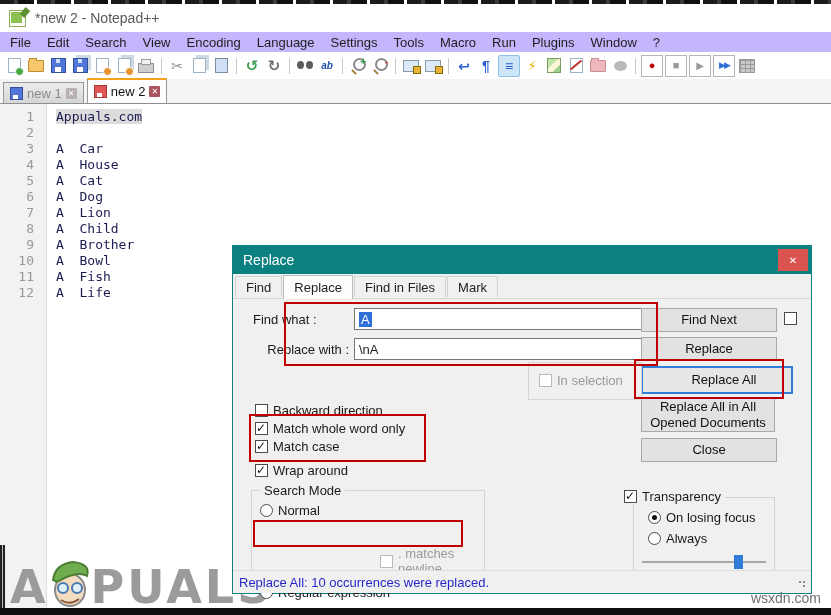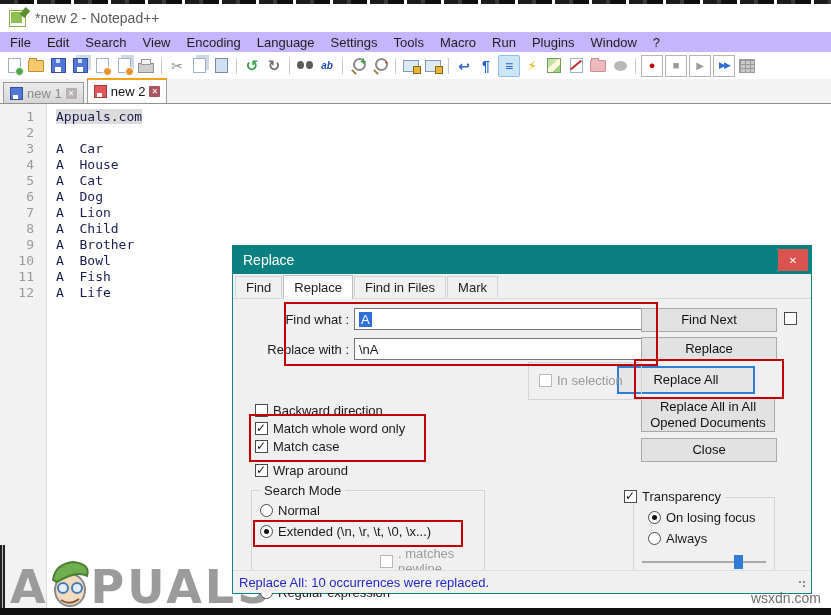--- a/index.html
+++ b/index.html
@@ -361,36 +361,36 @@
     </div>
 
     <div id="dlg-tabs">
       <span class="dtab">Find</span>
       <span class="dtab active">Replace</span>
       <span class="dtab">Find in Files</span>
       <span class="dtab">Mark</span>
     </div>
     <div id="dlg-tabline"></div>
 
-    <span class="dlbl" style="left:20px;top:66px;width:96px;text-align:right;">Find what :</span>
+    <span class="dlbl" style="left:20px;top:66px;width:96px;">Find what :</span>
     <div class="combo" style="left:121px;top:62px;width:286px;">
       <span class="selval">A</span>
       <span class="chev"></span>
     </div>
     <span class="dlbl" style="left:10px;top:96px;width:106px;text-align:right;">Replace with :</span>
     <div class="combo" style="left:121px;top:92px;width:286px;">
       <span>\nA</span>
       <span class="chev"></span>
     </div>
     <div class="redbox" style="left:51px;top:56px;width:370px;height:60px;"></div>
 
     <div class="dbtn" style="left:408px;top:62px;width:134px;height:22px;">Find Next</div>
     <span class="cb" style="position:absolute;left:551px;top:66px;"></span>
     <div class="dbtn" style="left:408px;top:91px;width:134px;height:22px;">Replace</div>
-    <div class="dbtn focus" style="left:384px;top:120px;width:134px;height:24px;">Replace All</div>
+    <div class="dbtn focus" style="left:408px;top:120px;width:134px;height:24px;padding-left:14px;">Replace All</div>
     <div class="redbox" style="left:401px;top:113px;width:146px;height:36px;"></div>
     <div class="dbtn" style="left:408px;top:152px;width:134px;height:34px;padding:2px 6px;box-sizing:border-box;">Replace All in All Opened Documents</div>
     <div class="dbtn" style="left:408px;top:192px;width:134px;height:22px;">Close</div>
 
     <div class="grp" style="left:295px;top:116px;width:112px;height:36px;">
       <div class="opt dis" style="left:10px;top:10px;">
         <span class="cb dis"></span>
         <span>In selection</span>
       </div>
     </div>
@@ -412,24 +412,20 @@
       <span class="cb checked"></span>
       <span>Wrap around</span>
     </div>
 
     <div class="grp" style="left:18px;top:244px;width:232px;height:79px;">
       <span class="leg">Search Mode</span>
       <div class="opt" style="left:8px;top:12px;">
         <span class="radio"></span>
         <span>Normal</span>
       </div>
-      <div class="opt" style="left:8px;top:33px;">
-        <span class="radio sel"></span>
-        <span>Extended (\n, \r, \t, \0, \x...)</span>
-      </div>
       <div class="opt" style="left:8px;top:54px;margin-top:40px;">
         <span class="radio"></span>
         <span>Regular expression</span>
       </div>
       <div class="opt dis" style="left:128px;top:55px;">
         <span class="cb dis"></span>
         <span>. matches newline</span>
       </div>
     </div>
     <div class="redbox" style="left:20px;top:274px;width:206px;height:23px;"></div>

